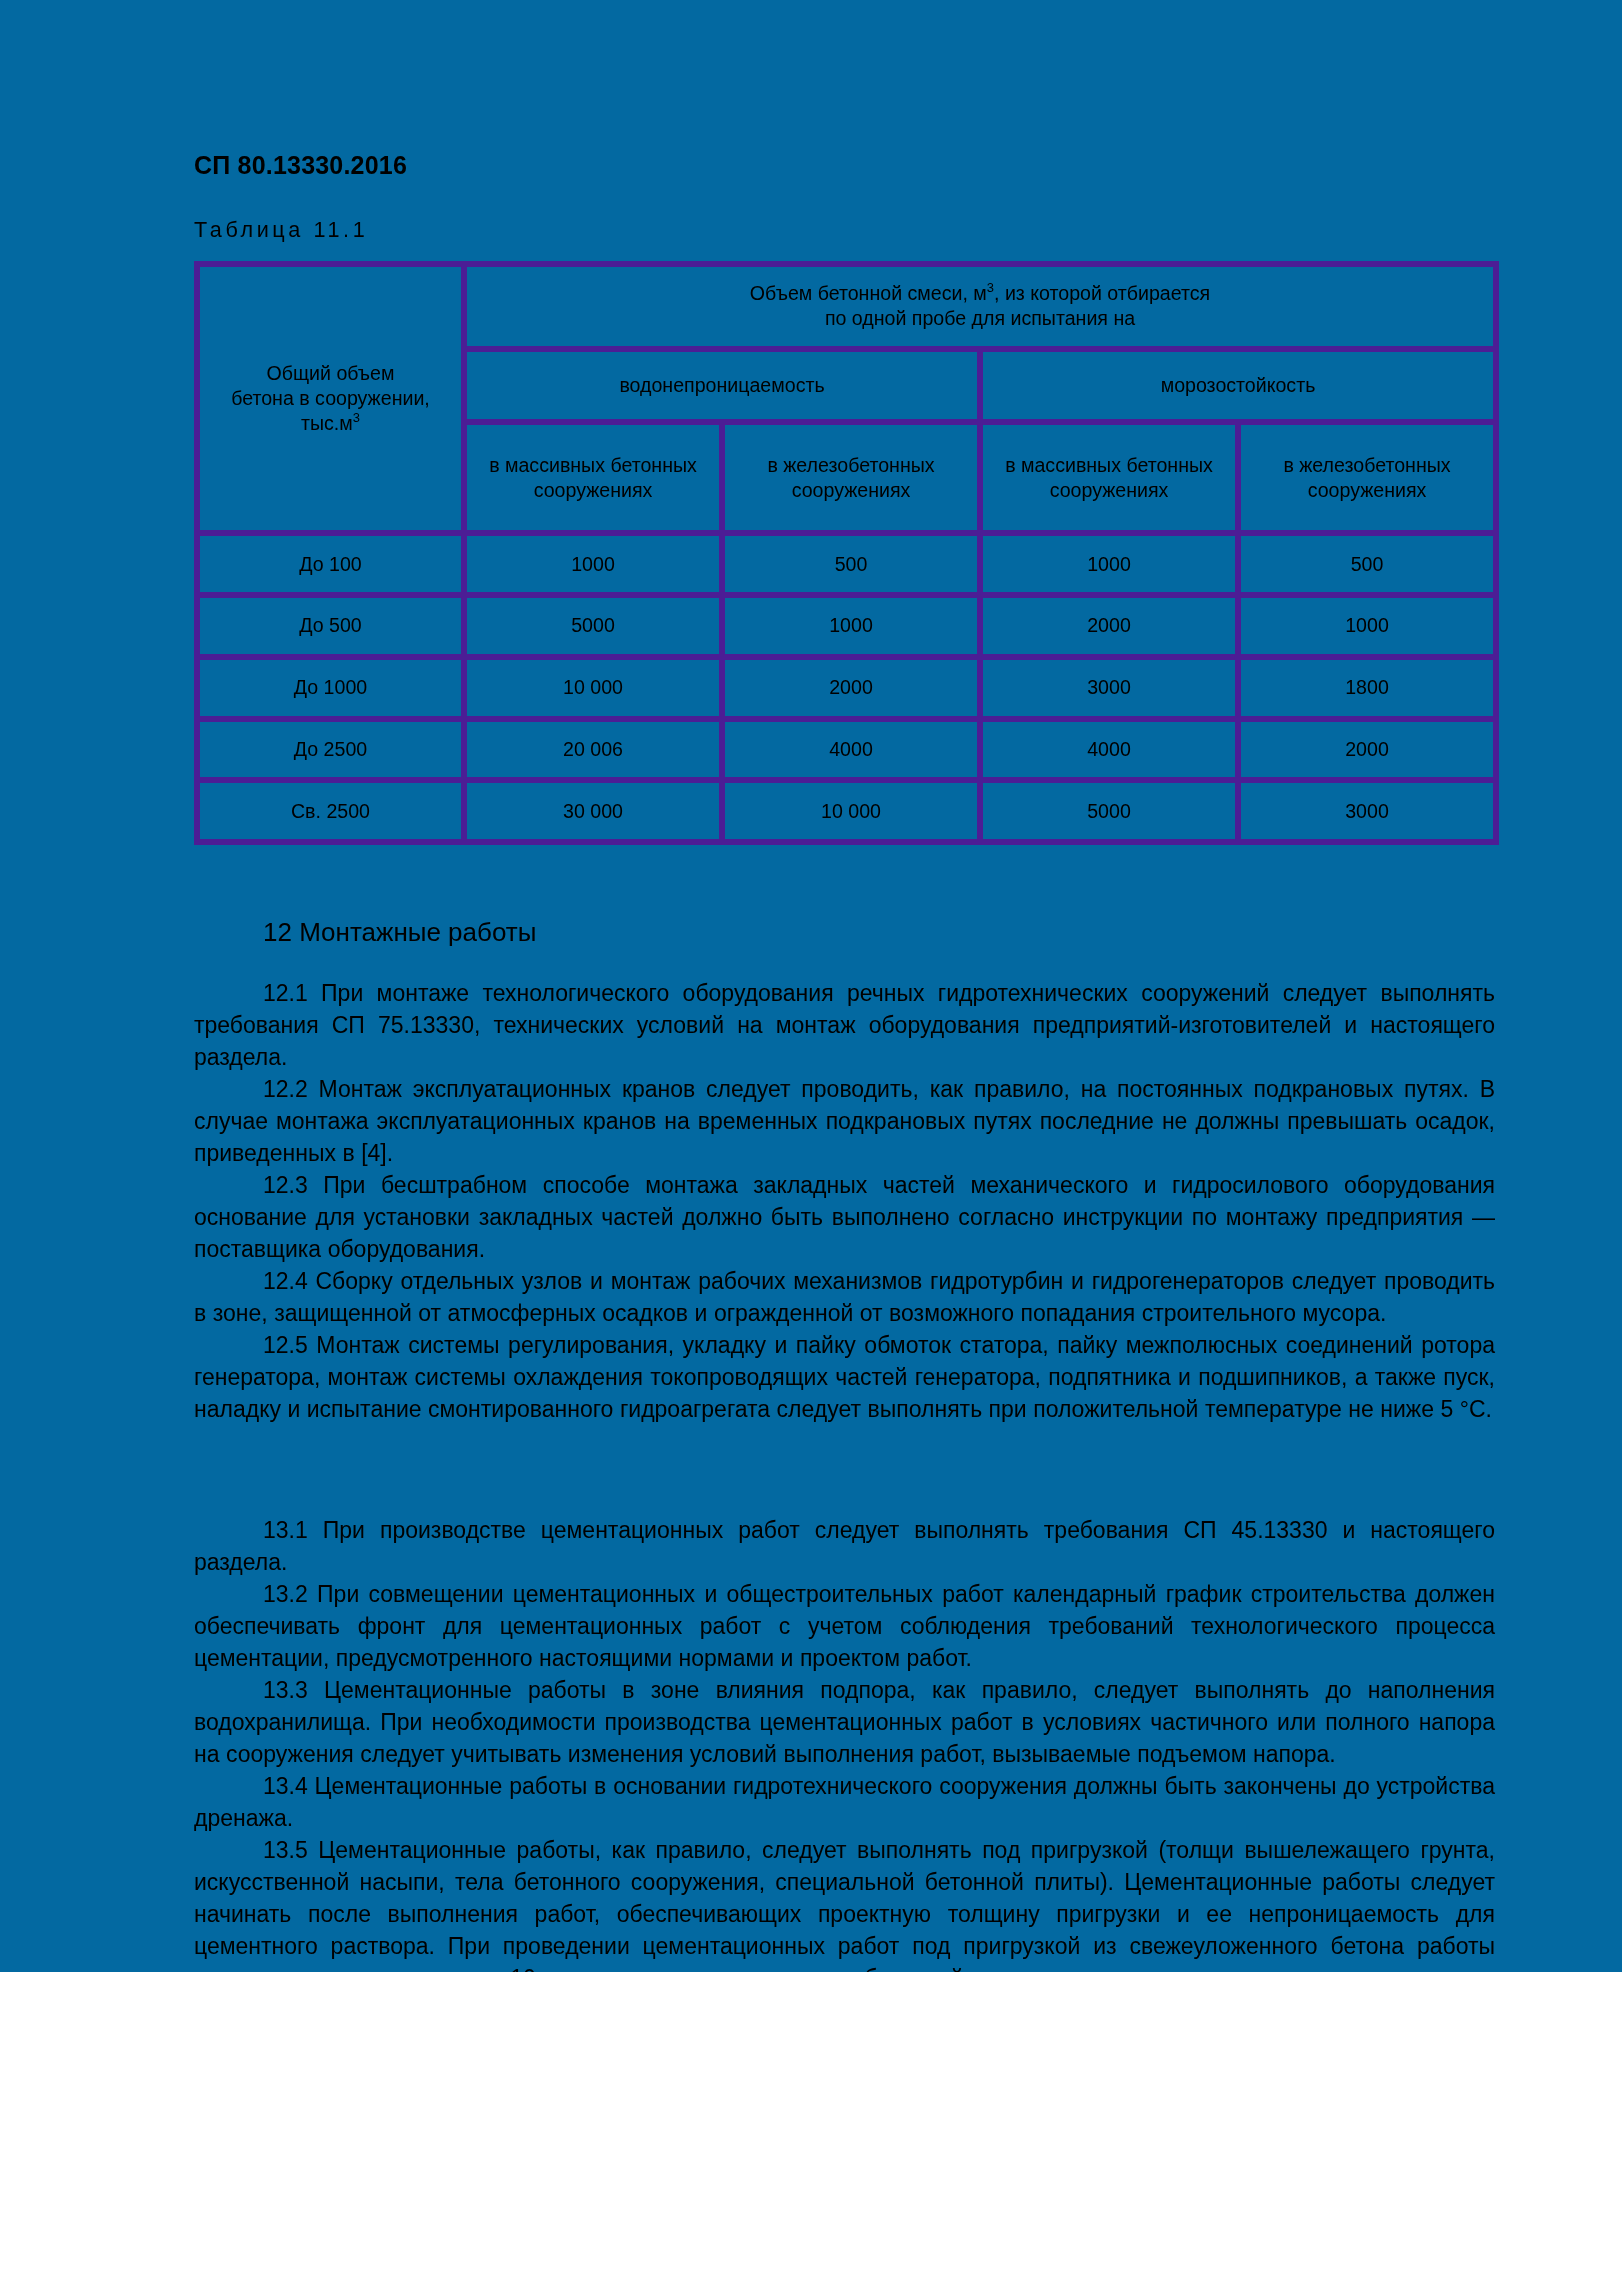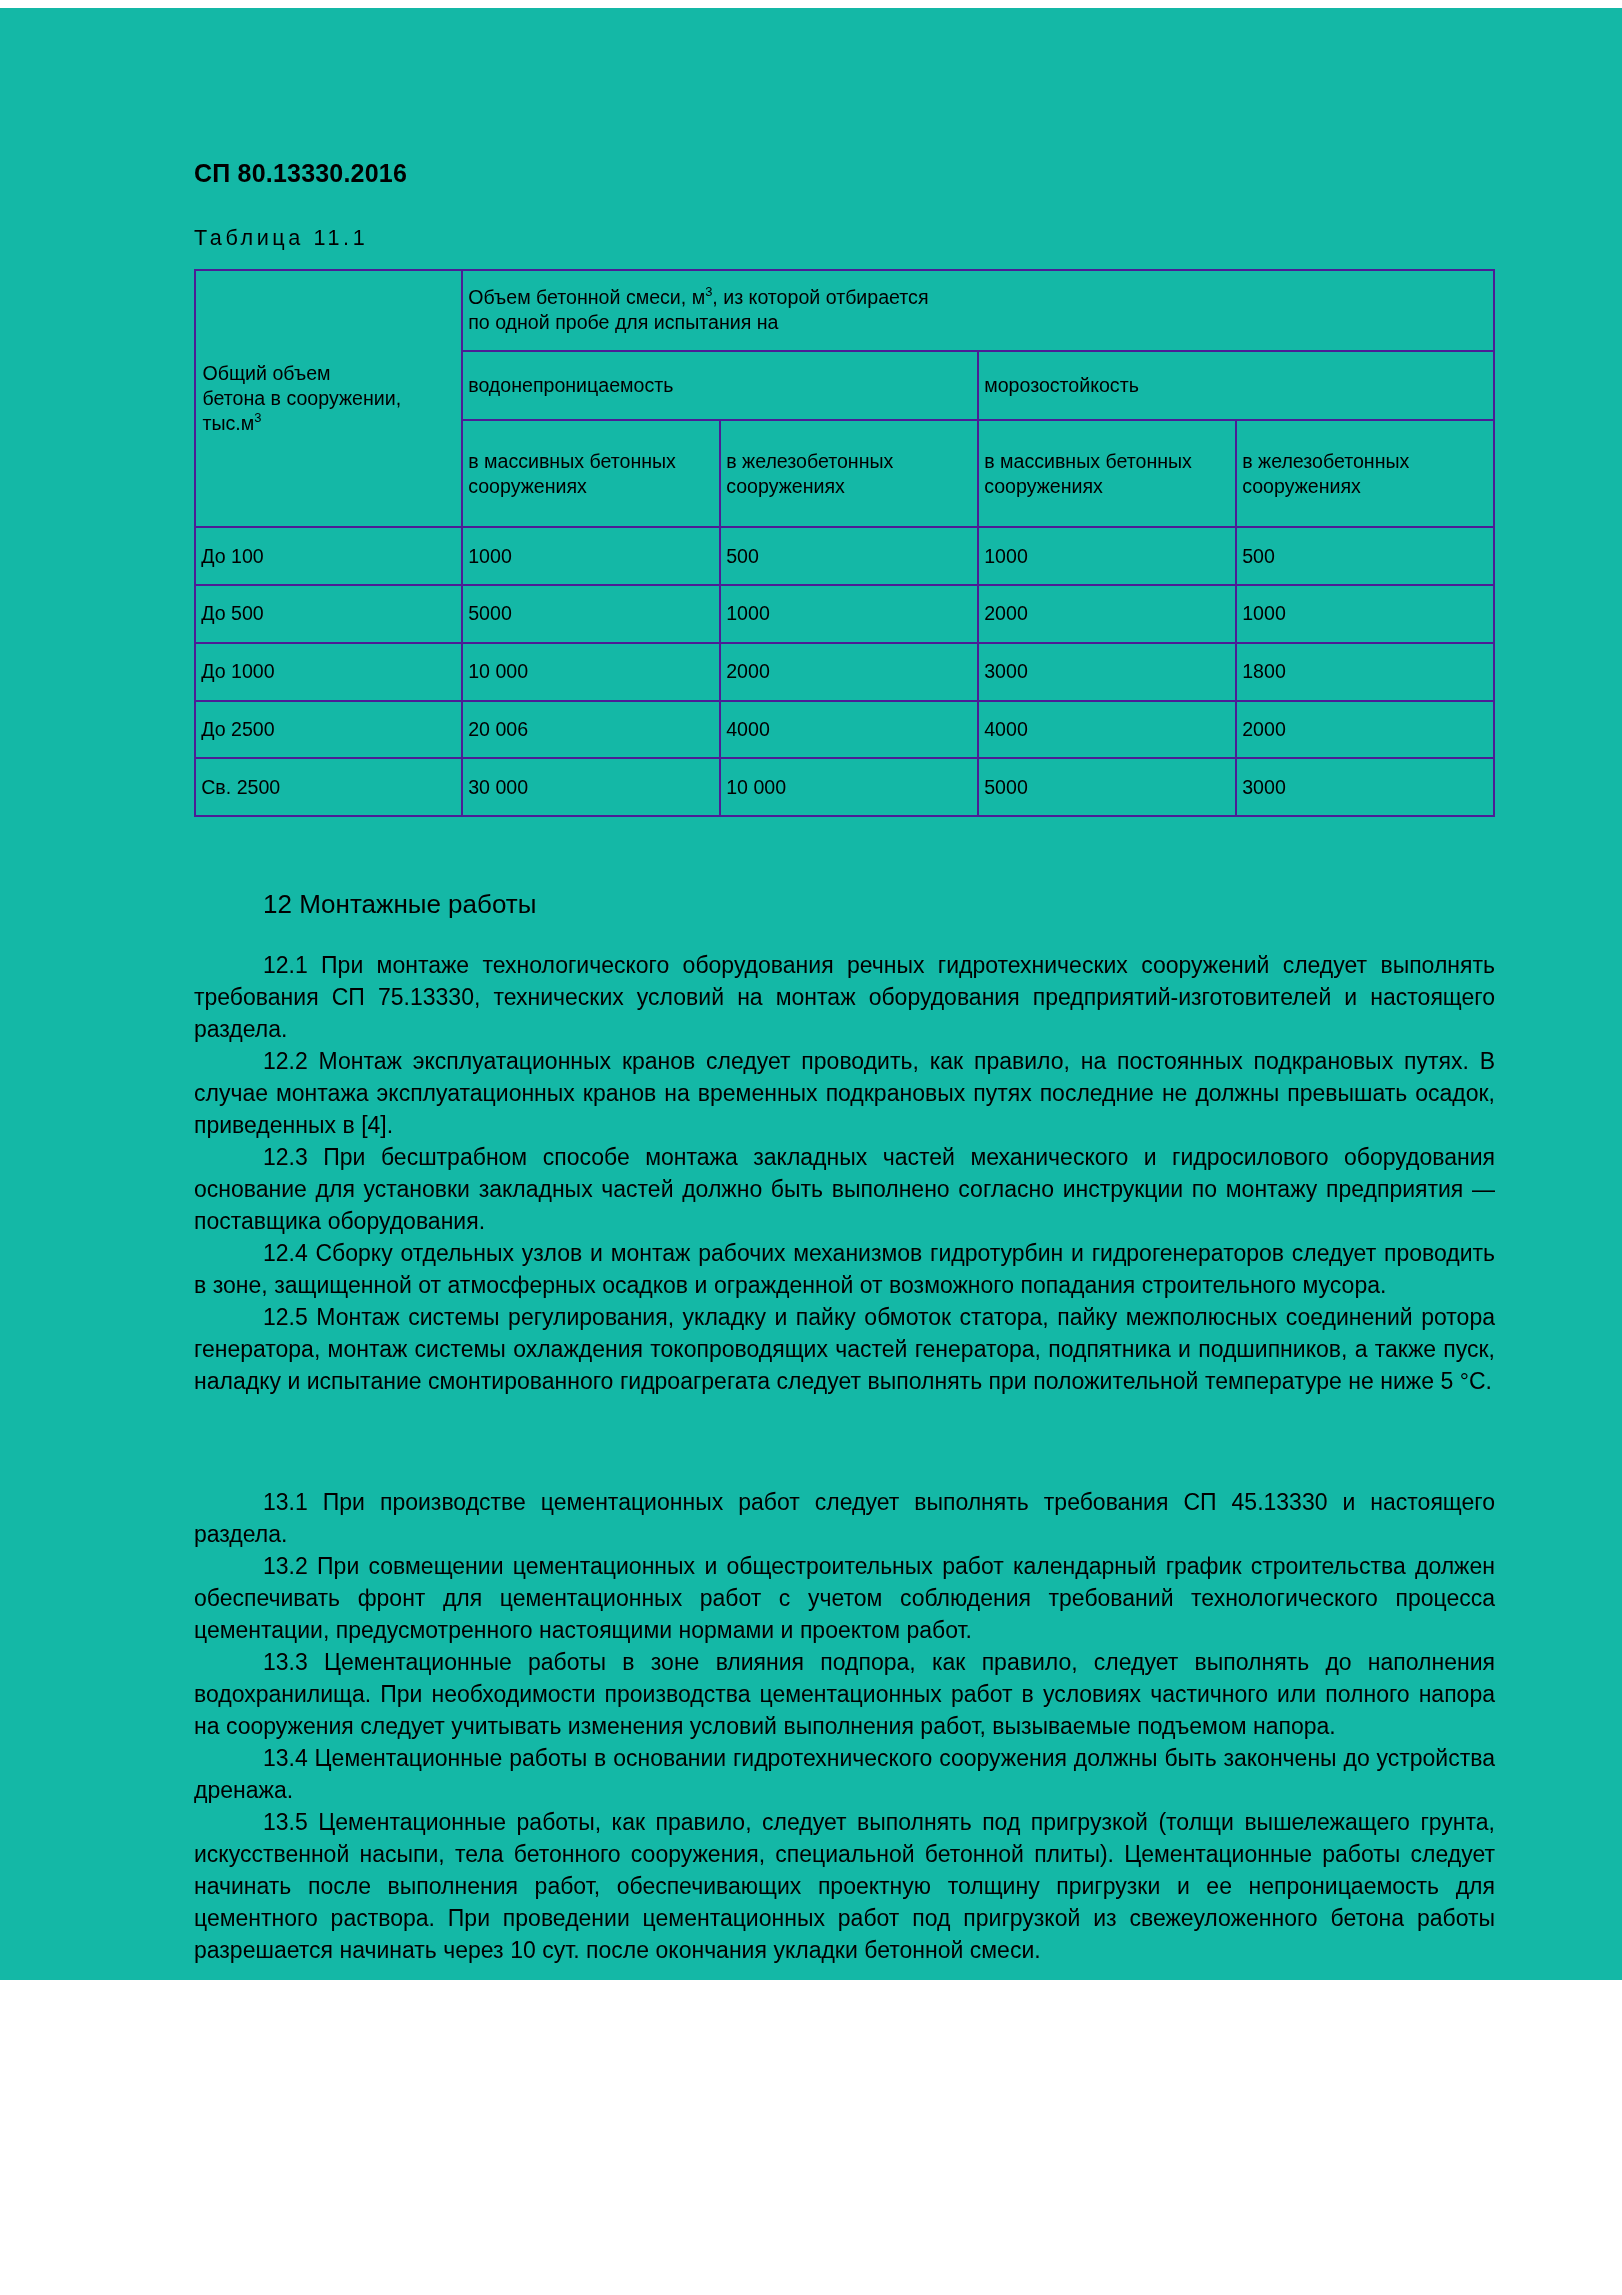--- a/index.html
+++ b/index.html
@@ -9,25 +9,24 @@
     background: #ffffff;
   }
   body {
     font-family: "Liberation Sans", sans-serif;
     color: #000000;
   }
   .page {
     position: relative;
     width: 1623px;
     height: 1972px;
-    background: #14b8a6;
+    background: #0369a1;
     box-sizing: border-box;
     padding: 0;
     overflow: hidden;
-    margin-top: 8px;
   }
   .content {
     position: absolute;
     left: 194px;
     top: 0;
     width: 1301px;
   }
 
   
   .doc-head {
@@ -48,22 +47,22 @@
 
   
   table.t111 {
     margin-top: 19.6px;
     border-collapse: collapse;
     width: 1301px;
     table-layout: fixed;
     font-size: 19.6px;
   }
   table.t111 td {
-    border: 2px solid #4c1d95;
-    text-align: left;
+    border: 6px solid #4c1d95;
+    text-align: center;
     vertical-align: middle;
     padding: 3.9px 5.2px;
     line-height: 1.28;
   }
   table.t111 td.tall-head {
     padding: 9.2px 6.5px;
   }
   .col-a { width: 267px; }
   .col-b { width: 258px; }
   .col-c { width: 258px; }

